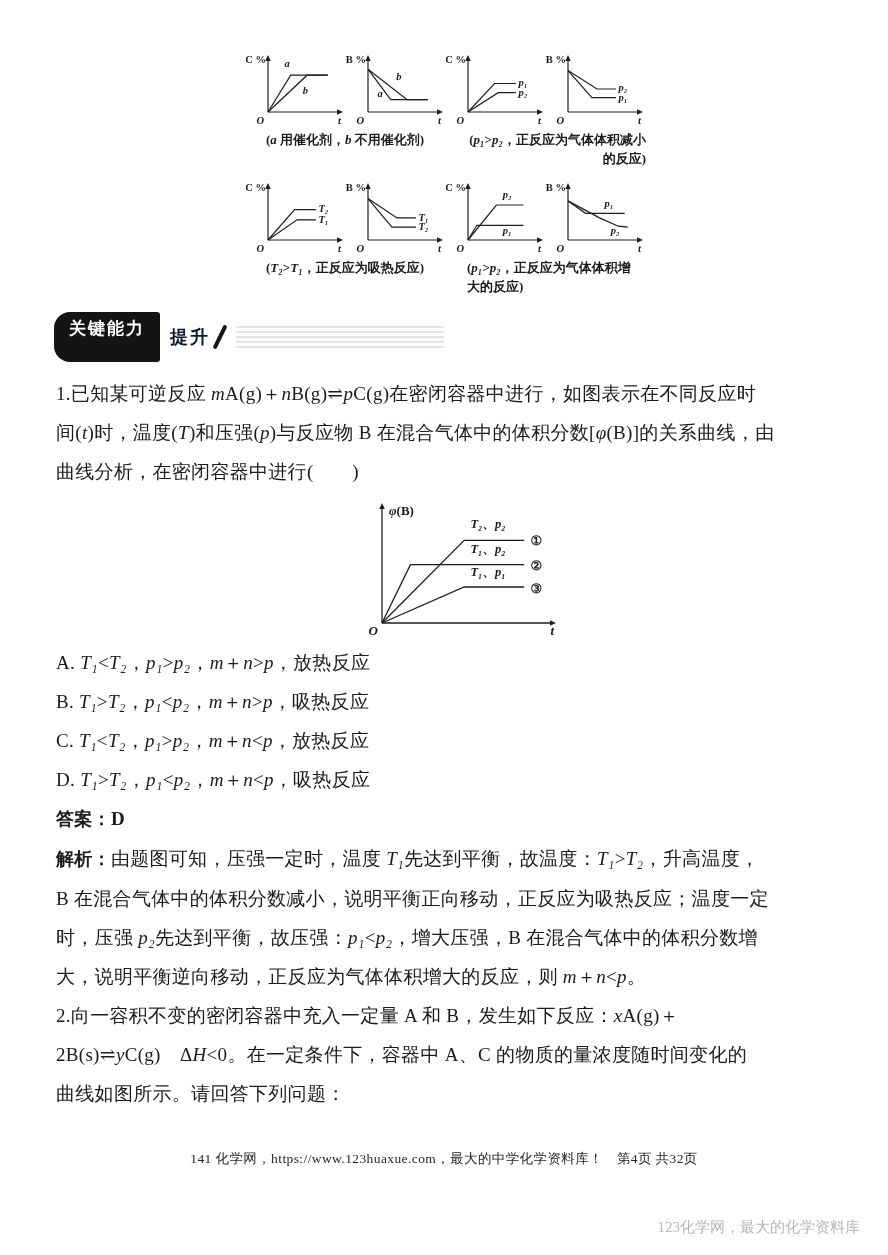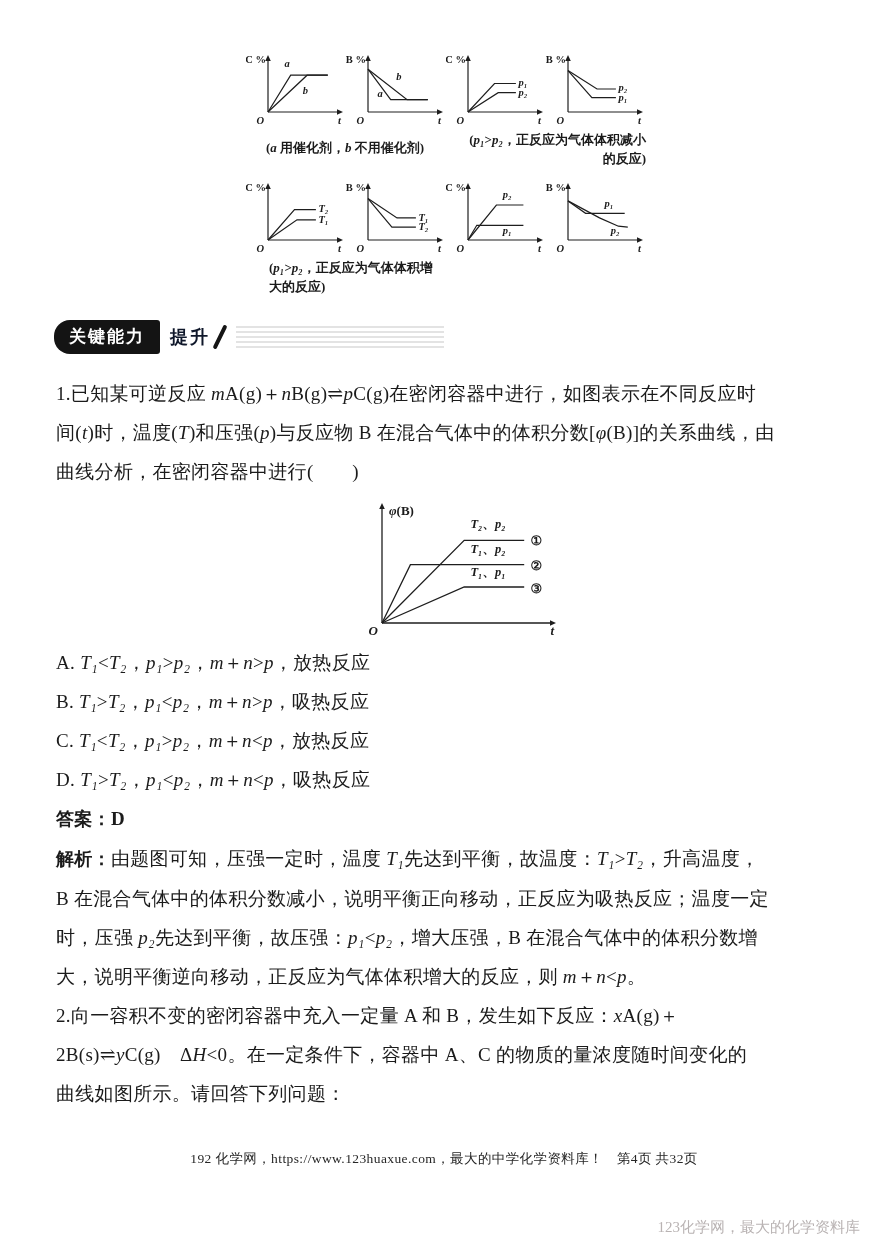--- a/index.html
+++ b/index.html
@@ -5,29 +5,29 @@
   html,body{margin:0;padding:0;background:#fff;}
   body{width:888px;height:1255px;position:relative;overflow:hidden;
        font-family:"Liberation Serif","DejaVu Serif",serif;color:#1b1b1b;}
 
   
   .charts-block{padding-top:50px;margin-left:246px;width:430px;}
   .chart-row{display:flex;}
   .chart{width:100px;height:78px;flex:0 0 100px;}
   .caption-row{display:flex;margin:2px 0 10px;}
   .cap{font-size:13px;font-weight:700;line-height:19px;}
-  .cap-l{width:198px;text-align:center;margin-top:8px;}
+  .cap-l{width:198px;text-align:center;}
   .cap-r{width:218px;display:flex;justify-content:center;}
   .cap-r .w1{display:inline-block;width:186px;text-align:right;}
   .cap-r .w2{display:inline-block;width:172px;text-align:left;}
 
   
   .section-header{margin:24px 0 0 54px;display:flex;align-items:center;height:34px;}
   .badge-black{background:#141414;color:#fff;font-family:"DejaVu Sans","Liberation Sans",sans-serif;
-    font-weight:700;font-size:17px;padding:5px 15px 6px 15px;border-radius:16px 3px 3px 16px;letter-spacing:2px;}
+    font-weight:700;font-size:17px;padding:5px 15px 22px 15px;border-radius:16px 3px 3px 16px;letter-spacing:2px;}
   .badge-white{font-family:"DejaVu Sans","Liberation Sans",sans-serif;font-weight:700;font-size:18px;
     color:#0f172a;padding:0 3px 0 10px;letter-spacing:2px;}
   .badge-tail{width:4px;height:26px;background:#151515;transform:rotate(26deg);border-radius:2px;margin:0 2px 0 5px;}
   .stripes{width:208px;height:22px;margin-left:12px;
     background:repeating-linear-gradient(to bottom,#e3e3e3 0 1.6px,rgba(0,0,0,0) 1.6px 5px);}
 
   
   .content{margin:20px 0 0 56px;width:792px;}
   p.line{margin:0;font-size:19px;line-height:39px;white-space:nowrap;letter-spacing:.3px;}
   .figure{width:215px;height:146px;margin:4px 0 2px 290px;}
@@ -151,20 +151,21 @@
           <polyline points="22.0,22.9 39.6,35.3 78.7,35.3" fill="none" stroke="#1e1e1e" stroke-width="1.2"></polyline>
           <text x="58.54" y="28.880000000000003" font-size="10.5" font-weight="700" text-anchor="start" font-family="&quot;Liberation Serif&quot;,&quot;DejaVu Serif&quot;,serif" fill="#1b1b1b"><tspan font-style="italic">p₁</tspan></text>
           <polyline points="22.0,22.9 53.5,39.9 72.4,48.2 81.8,49.1" fill="none" stroke="#1e1e1e" stroke-width="1.2"></polyline>
           <text x="64.84" y="55.56" font-size="10.5" font-weight="700" text-anchor="start" font-family="&quot;Liberation Serif&quot;,&quot;DejaVu Serif&quot;,serif" fill="#1b1b1b"><tspan font-style="italic">p₂</tspan></text>
           <text x="20" y="13" font-size="10.5" font-weight="700" text-anchor="end" font-family="&quot;Liberation Serif&quot;,&quot;DejaVu Serif&quot;,serif" fill="#1b1b1b"><tspan>B %</tspan></text>
           <text x="95" y="74" font-size="10.5" font-weight="700" text-anchor="end" font-family="&quot;Liberation Serif&quot;,&quot;DejaVu Serif&quot;,serif" fill="#1b1b1b"><tspan font-style="italic">t</tspan></text>
           <text x="18" y="74" font-size="10.5" font-weight="700" text-anchor="end" font-family="&quot;Liberation Serif&quot;,&quot;DejaVu Serif&quot;,serif" fill="#1b1b1b"><tspan font-style="italic">O</tspan></text>
         </svg></div>
   </div>
   <div class="caption-row">
+    <div class="cap cap-l">(<i>T₂</i>&gt;<i>T₁</i>，正反应为吸热反应)</div>
     <div class="cap cap-r">
       <span class="w2">(<i>p₁</i>&gt;<i>p₂</i>，正反应为气体体积增大的反应)</span>
     </div>
   </div>
 </div>
 
 <div class="section-header">
   <span class="badge-black">关键能力</span>
   <span class="badge-white">提升</span>
   <span class="badge-tail"></span>
@@ -205,14 +206,14 @@
   <p class="line"><span class="hei">解析：</span><span>由题图可知，压强一定时，温度 <i>T₁</i>先达到平衡，故温度：<i>T₁</i>&gt;<i>T₂</i>，升高温度，</span></p>
   <p class="line">B 在混合气体中的体积分数减小，说明平衡正向移动，正反应为吸热反应；温度一定</p>
   <p class="line">时，压强 <i>p₂</i>先达到平衡，故压强：<i>p₁</i>&lt;<i>p₂</i>，增大压强，B 在混合气体中的体积分数增</p>
   <p class="line">大，说明平衡逆向移动，正反应为气体体积增大的反应，则 <i>m</i>＋<i>n</i>&lt;<i>p</i>。</p>
 
   <p class="line">2.向一容积不变的密闭容器中充入一定量 A 和 B，发生如下反应：<i>x</i>A(g)＋</p>
   <p class="line">2B(s)⇌<i>y</i>C(g)　Δ<i>H</i>&lt;0。在一定条件下，容器中 A、C 的物质的量浓度随时间变化的</p>
   <p class="line">曲线如图所示。请回答下列问题：</p>
 </div>
 
-<div class="footer">192 化学网，https://www.123huaxue.com，最大的中学化学资料库！　第4页 共32页</div>
+<div class="footer">141 化学网，https://www.123huaxue.com，最大的中学化学资料库！　第4页 共32页</div>
 <div class="watermark">123化学网，最大的化学资料库</div>
 
 </body></html>

